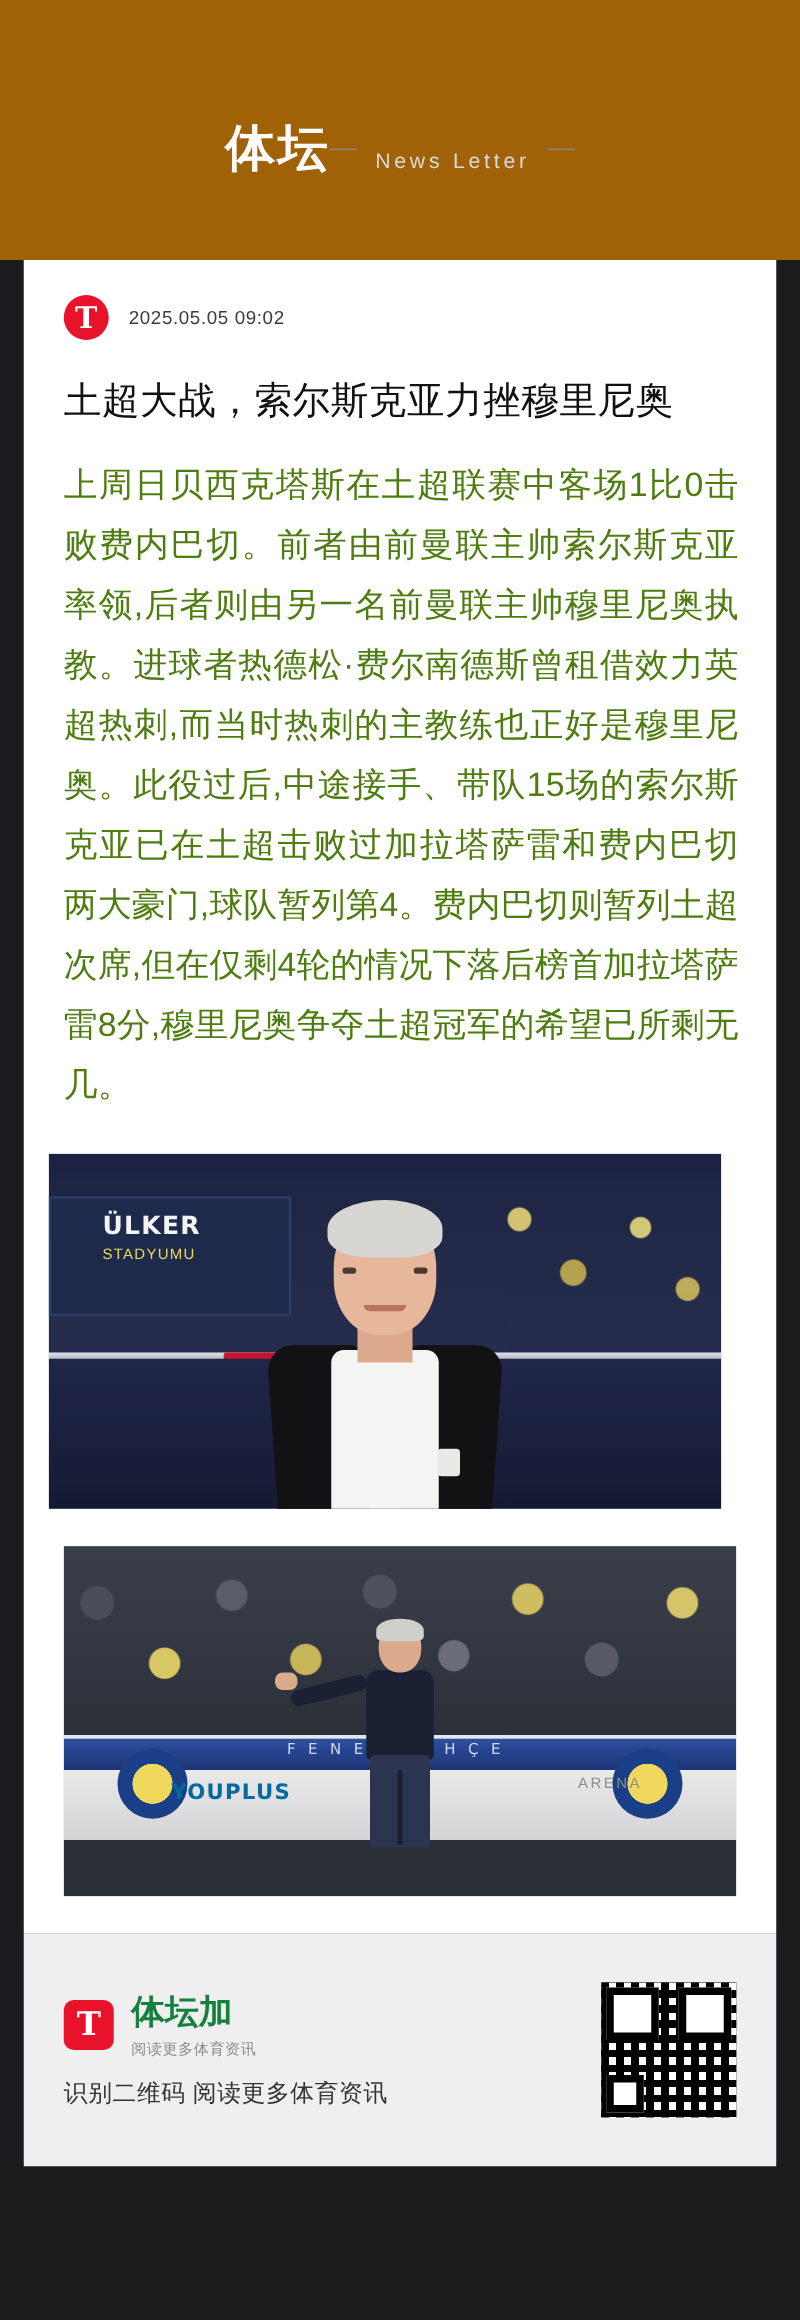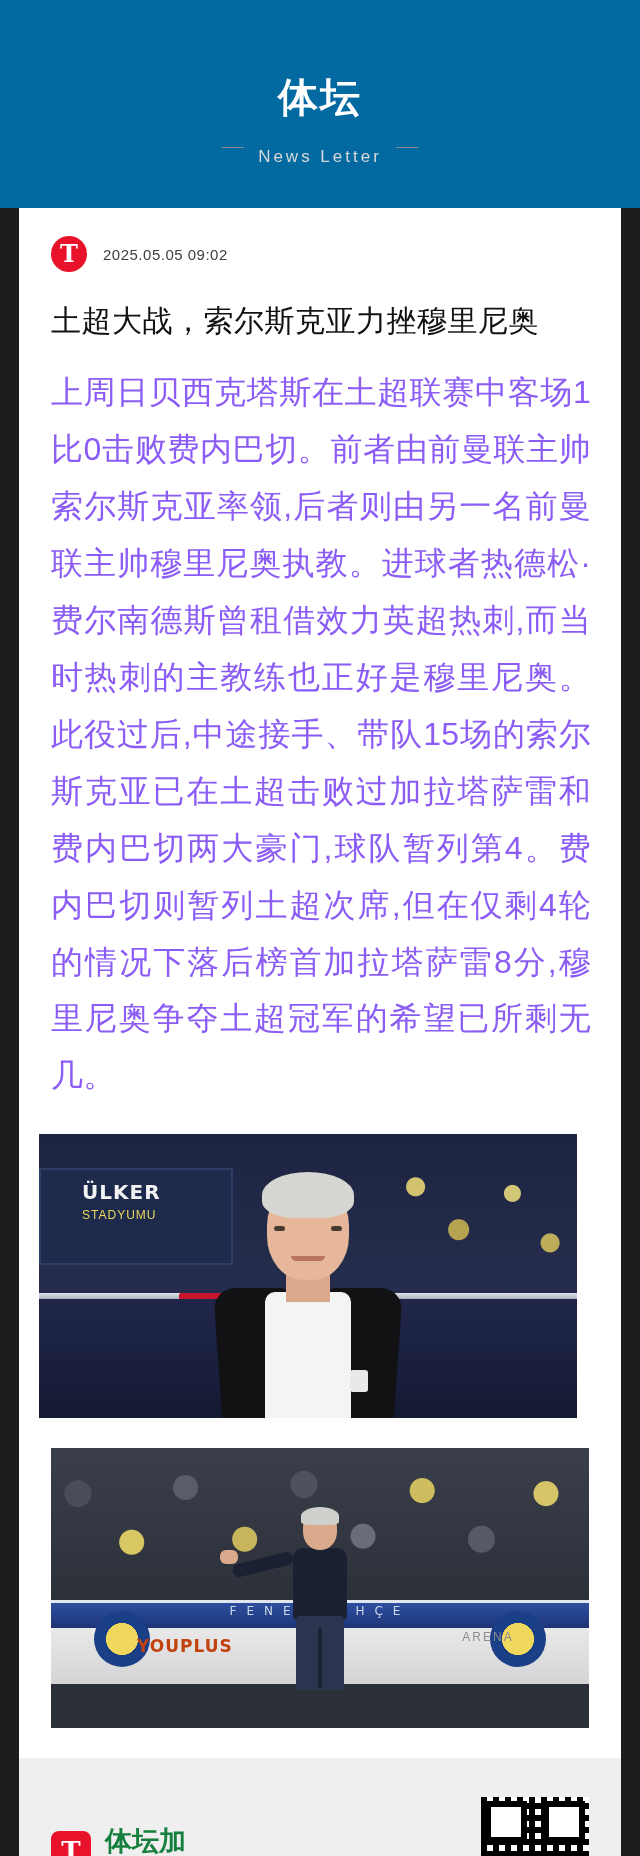--- a/index.html
+++ b/index.html
@@ -13,23 +13,23 @@
     position: relative;
     width: 640px;
     height: 1856px;
     background: #1c1c1e;
     overflow: hidden;
   }
 
   
   .header {
     height: 208px;
-    background: #0369a1;
-    display: flex;
-    flex-direction: column;
+    background: #a16207;
+    display: flex;
+    flex-direction: row;
     align-items: center;
     justify-content: center;
     padding-top: 28px;
   }
   .logo-row {
     display: flex;
     align-items: center;
     gap: 12px;
   }
   .logo-main {
@@ -100,23 +100,23 @@
   .headline {
     padding: 18px 32px 0 32px;
     font-size: 30px;
     font-weight: normal;
     color: #111111;
     letter-spacing: .5px;
     line-height: 1.4;
   }
   .body-text {
     padding: 22px 30px 0 32px;
-    font-size: 32px;
+    font-size: 27px;
     line-height: 1.78;
-    color: #8b5cf6;
+    color: #4d7c0f;
     text-align: justify;
     letter-spacing: .2px;
   }
 
   
   .photo {
     margin: 30px 32px 0 32px;
     width: 538px;
     position: relative;
     overflow: hidden;
@@ -253,21 +253,21 @@
   }
   .p2-crest-l, .p2-crest-r {
     position: absolute; bottom: 22%; width: 56px; height: 56px;
     border-radius: 50%;
     background: radial-gradient(circle, #f0d85c 0 40%, #1b3f86 41% 75%, #e9e9ea 76%);
   }
   .p2-crest-l { left: 8%; }
   .p2-crest-r { right: 8%; }
   .p2-youplus {
     position: absolute; left: 16%; bottom: 26%;
-    color: #c2410c; font-size: 17px; font-weight: bold; letter-spacing: 1px;
+    color: #0369a1; font-size: 17px; font-weight: bold; letter-spacing: 1px;
     font-family: "DejaVu Sans", sans-serif;
   }
   .p2-ad {
     position: absolute; right: 14%; bottom: 30%;
     color: #8b8b90; font-size: 12px; letter-spacing: 2px;
   }
   .p2-figure {
     position: absolute; left: 50%; bottom: 4%; transform: translateX(-50%);
     width: 120px; height: 74%;
   }
@@ -418,20 +418,21 @@
 
   <div class="footer">
     <div class="footer-left">
       <div class="footer-brand-row">
         <div class="footer-t">T</div>
         <div>
           <div class="footer-brand-name">体坛加</div>
           <div class="footer-brand-sub">阅读更多体育资讯</div>
         </div>
       </div>
+      <div class="footer-tip">识别二维码 阅读更多体育资讯</div>
     </div>
     <div class="qr">
       <span class="qr-b"></span>
     </div>
   </div>
 
   <div class="bottom-pad"></div>
 
 </div>
 

